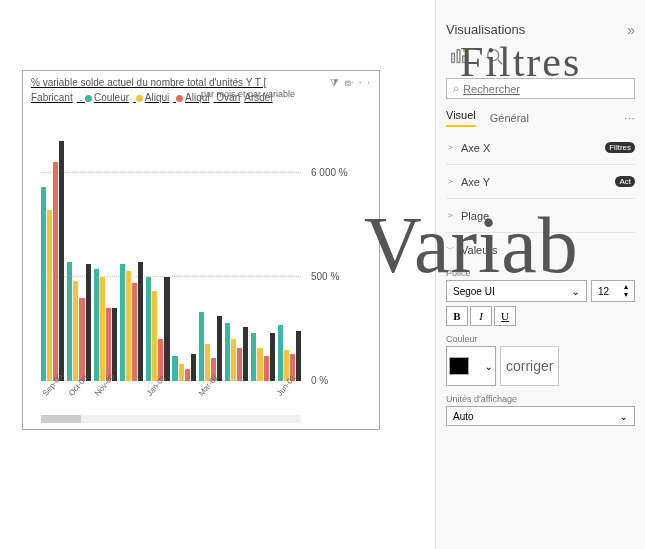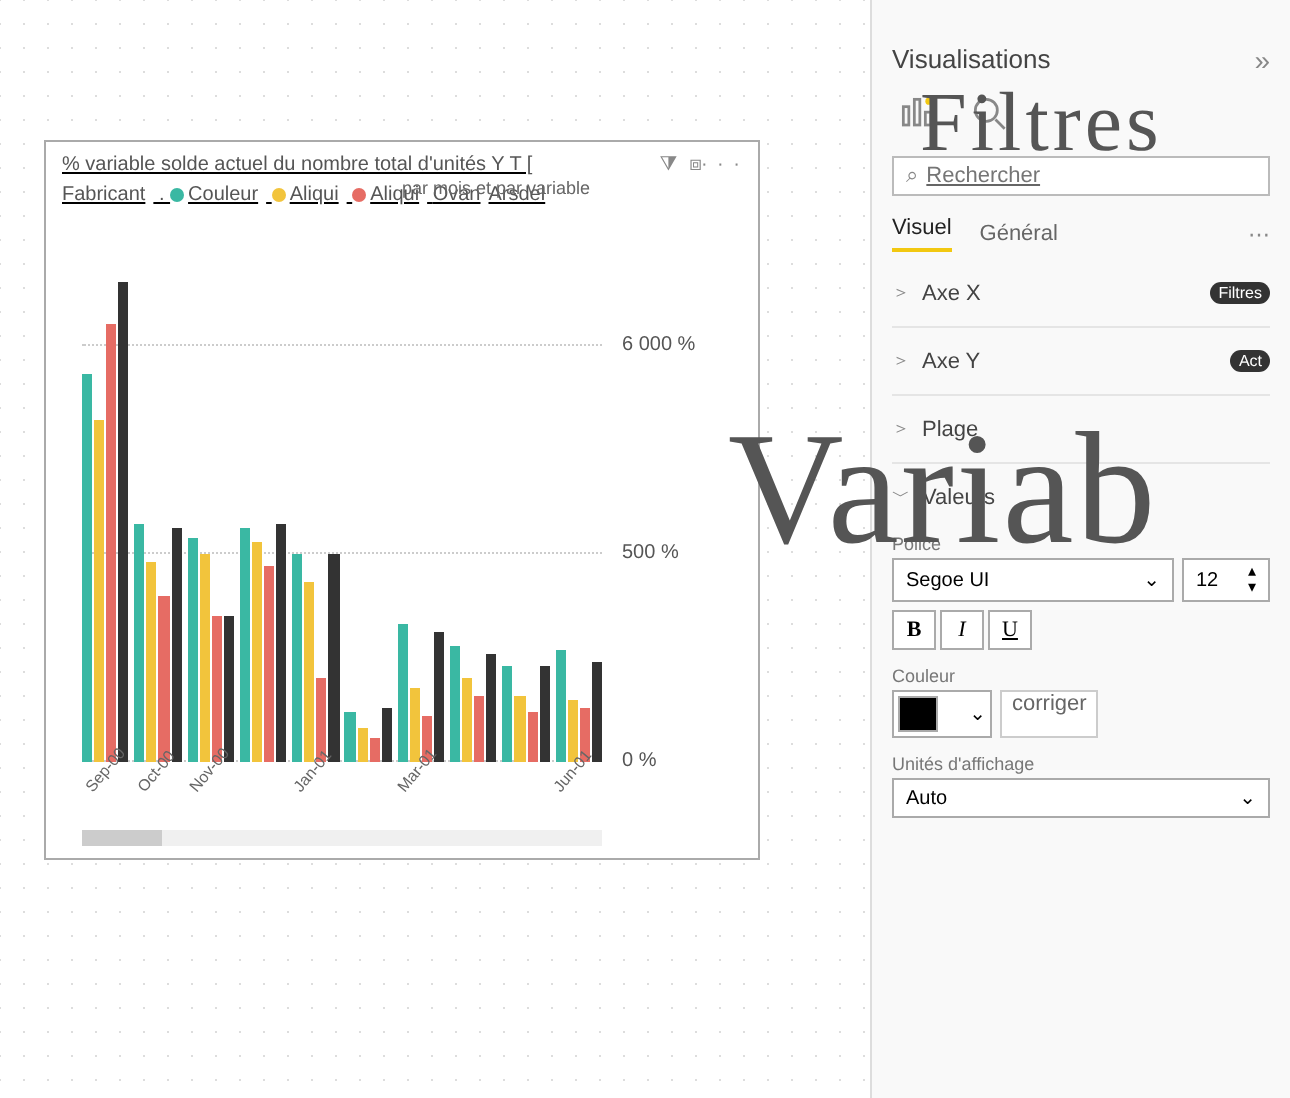--- a/index.html
+++ b/index.html
@@ -62,21 +62,21 @@
 .badge { margin-left:auto; background:#333; color:#fff; font-size:8px; padding: 1px 4px; border-radius: 6px; }
 .hr { border:none; border-top: 1px solid #e5e5e5; margin: 2px 0; }
 
 .field-label { font-size: 9px; color:#777; padding: 4px 0 2px; }
 .row { display:flex; gap: 4px; margin-bottom: 4px; }
 .select { display:flex; align-items:center; justify-content: space-between; border:1px solid #aaa; background:#fff; padding: 2px 6px; font-size:10px; flex:1; cursor:pointer; min-height: 20px;}
 .select.small { flex: 0 0 44px; }
 .btn-group { display:flex; gap:2px; }
 .fmt-btn { width: 22px; height: 20px; border:1px solid #aaa; background:#fff; display:flex; align-items:center; justify-content:center; font-size:11px; cursor:pointer; font-family: "Times New Roman", serif;}
 .swatch { width: 20px; height: 18px; background:#000; border:1px solid #aaa; }
-.linkish { font-size: 11px; color:#666; border:1px solid #ccc; padding: 0 5px; cursor:pointer; background:#fff;}
+.linkish { font-size: 14px; color:#666; border:1px solid #ccc; padding: 11px 5px; cursor:pointer; background:#fff;}
 
 .collapse-handle { position:absolute; left: 435px; top: 10px; width: 18px; height: 18px; color:#888; font-size: 12px; cursor:pointer; }
 </style>
 </head>
 <body>
 
 <div class="canvas">
   <div class="dots"></div>
 
   <div class="chart-container">

